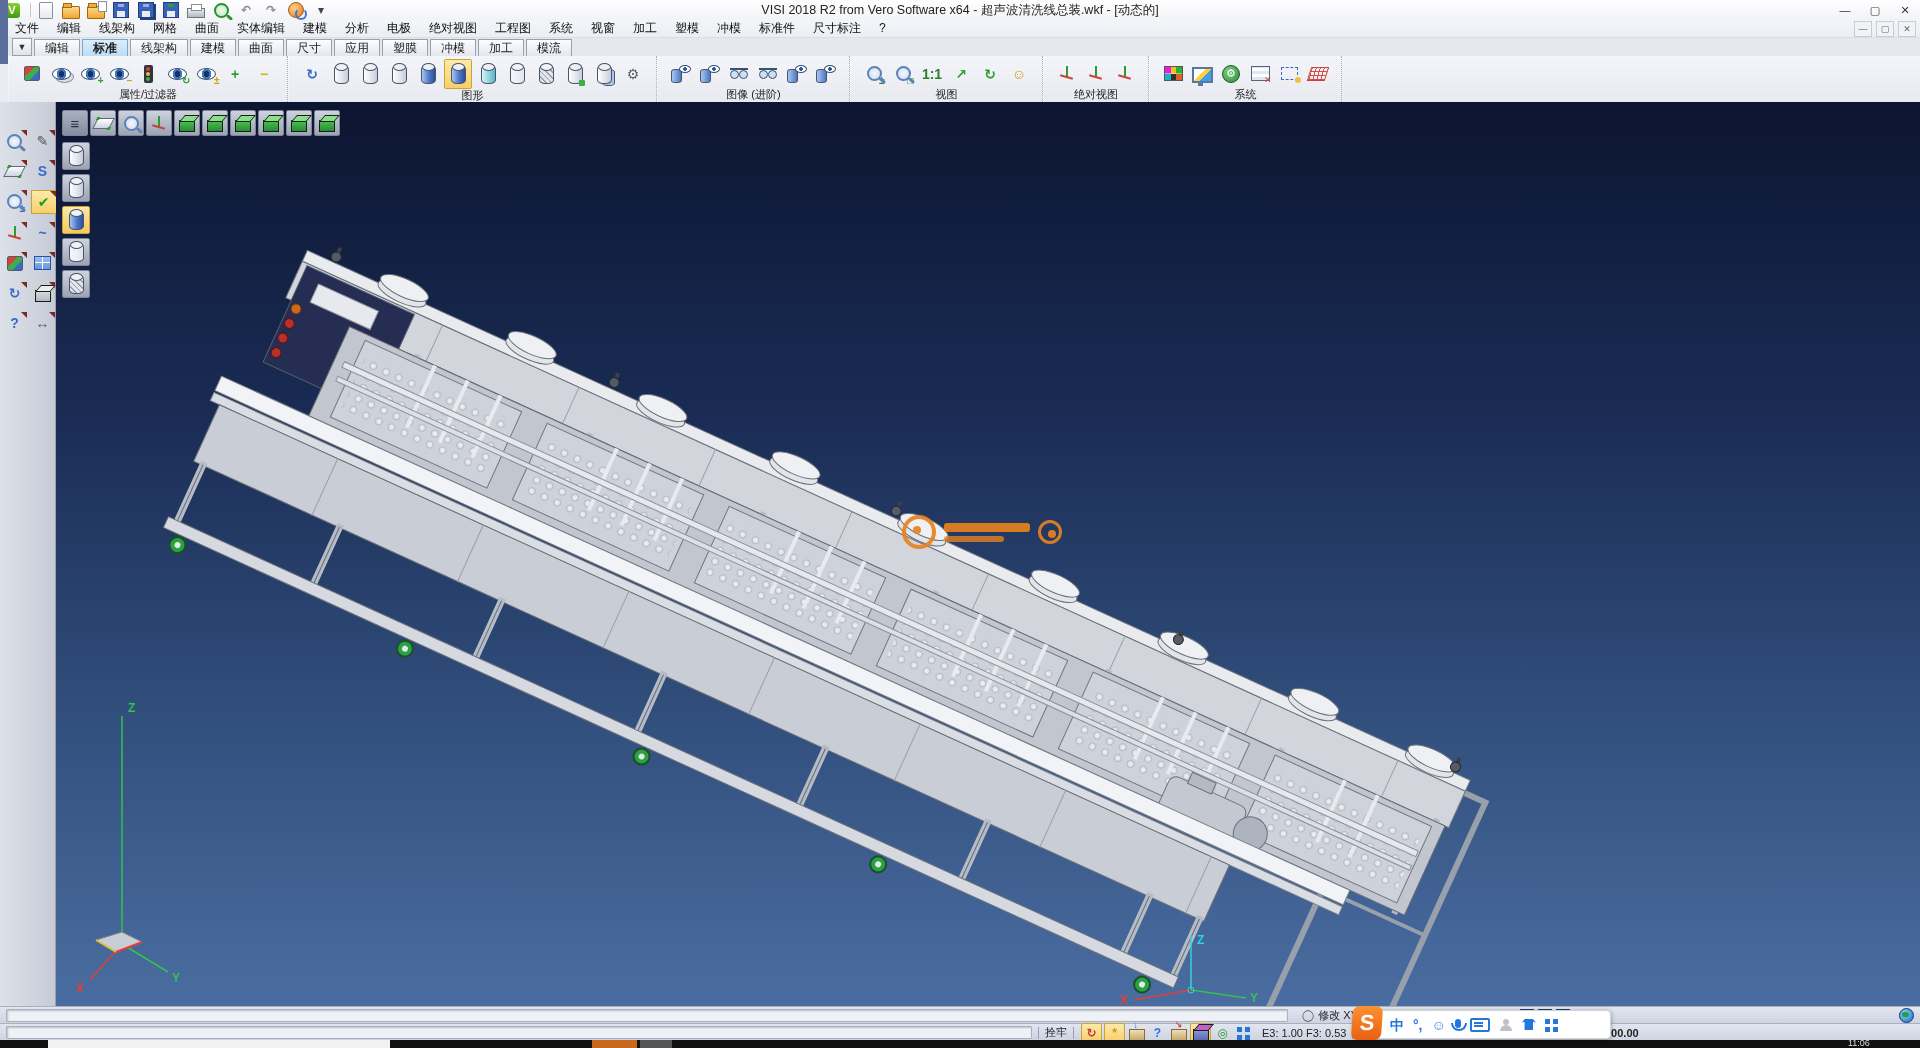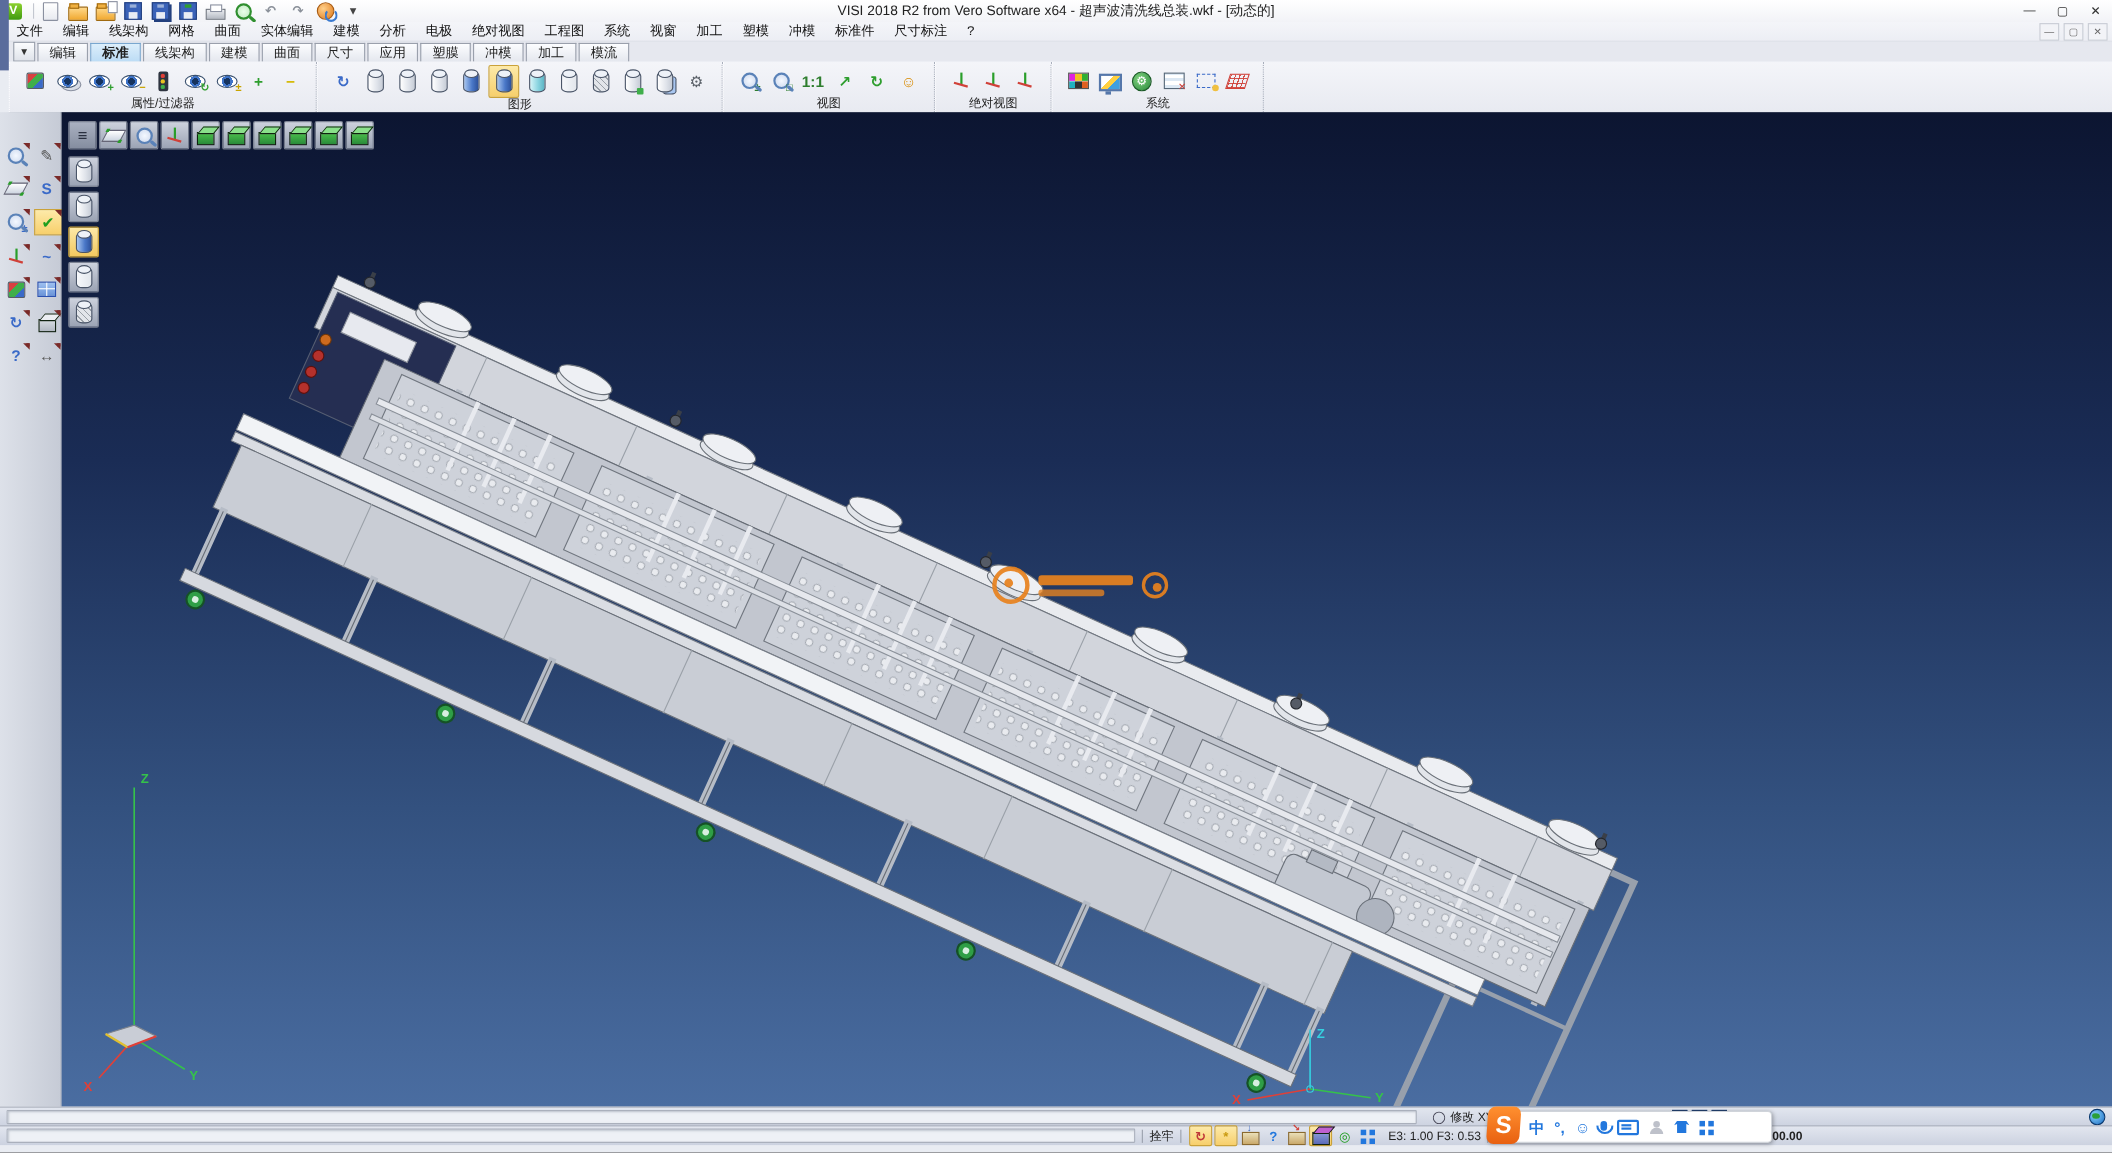--- a/index.html
+++ b/index.html
@@ -397,20 +397,43 @@
           </div>
           <div class="rbtn">
             <span class="ic k-g" style="color: rgb(90, 96, 104);">⚙</span>
           </div>
         </div>
         <div class="rlabel">图形</div>
       </div>
       <div class="rgroup">
         <div class="ricons">
           <div class="rbtn">
+            <span class="ic k-eyescyl"></span>
+          </div>
+          <div class="rbtn">
+            <span class="ic k-eyescyl"></span>
+          </div>
+          <div class="rbtn">
+            <span class="ic k-glasses"></span>
+          </div>
+          <div class="rbtn">
+            <span class="ic k-glasses"></span>
+          </div>
+          <div class="rbtn">
+            <span class="ic k-cyleye"></span>
+          </div>
+          <div class="rbtn">
+            <span class="ic k-eyescyl"></span>
+          </div>
+        </div>
+        <div class="rlabel">图像 (进阶)</div>
+      </div>
+      <div class="rgroup">
+        <div class="ricons">
+          <div class="rbtn">
             <span class="ic k-zoom">
               <span class="g" style="color: rgb(46, 126, 46);">±</span>
             </span>
           </div>
           <div class="rbtn">
             <span class="ic k-zoom">
               <span class="g" style="color: rgb(46, 126, 46);">□</span>
             </span>
           </div>
           <div class="rbtn">
@@ -773,14 +796,20 @@
         </span>
         <span class="imei">
           <span class="ic k-shirt"></span>
         </span>
         <span class="imei">
           <span class="ic k-grid4"></span>
         </span>
       </span>
   </div>
 
+  <div class="tsk">
+    <div class="tb tb1" style="background: rgb(242, 242, 242);"></div>
+    <div class="tb tb2" style="background: rgb(200, 104, 30);"></div>
+    <div class="tb tb3" style="background: rgb(85, 85, 85);"></div>
+    <span class="clock">11:06</span>
+  </div>
 
 </div>
 
 </body></html>

